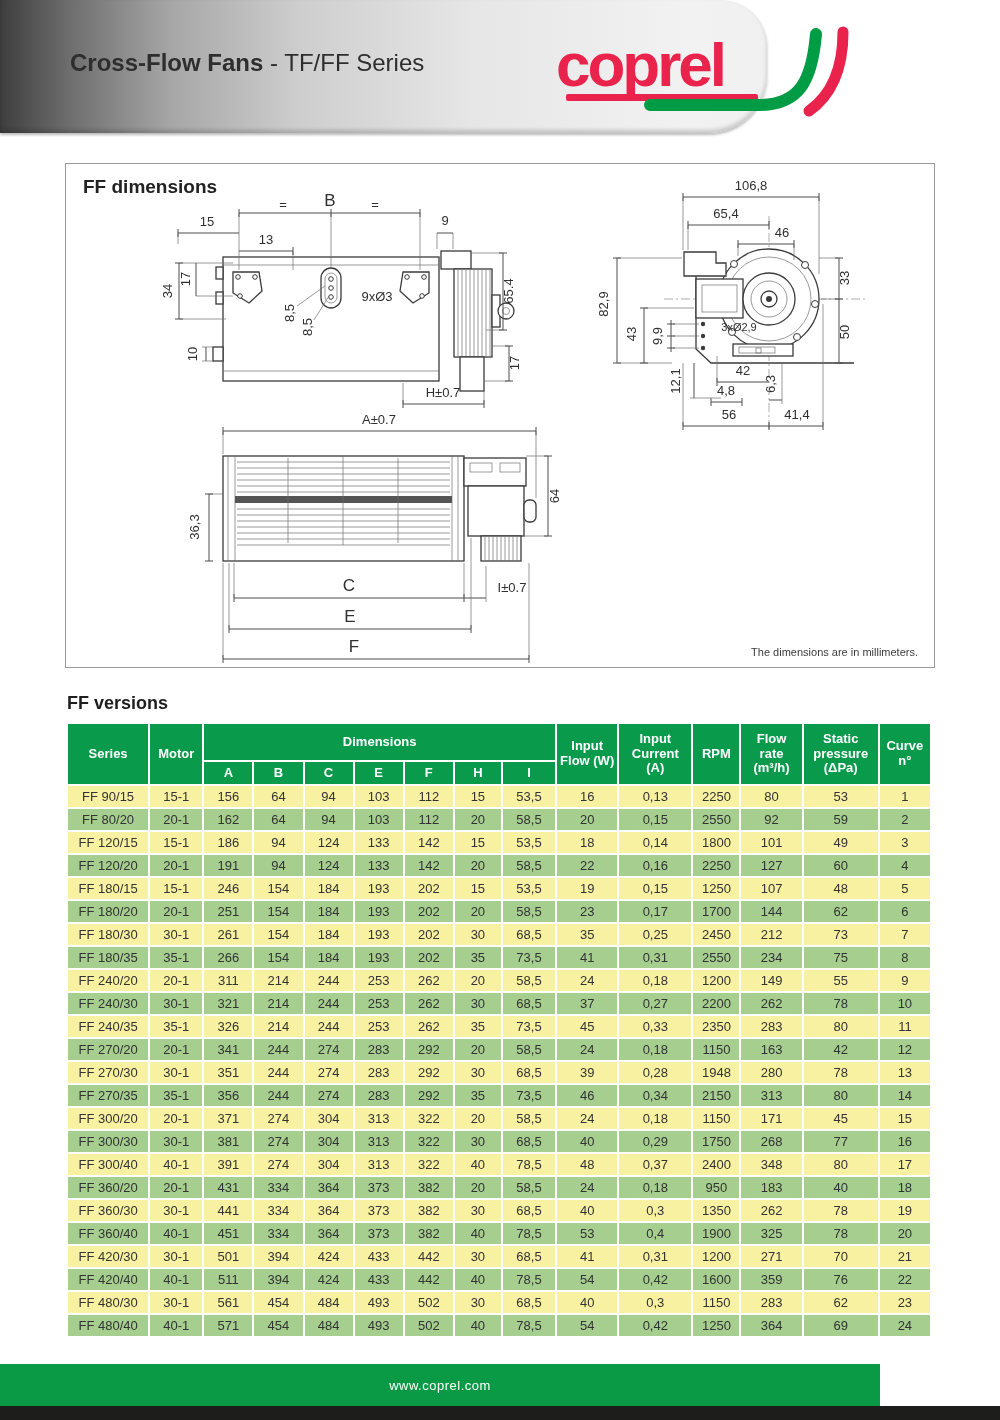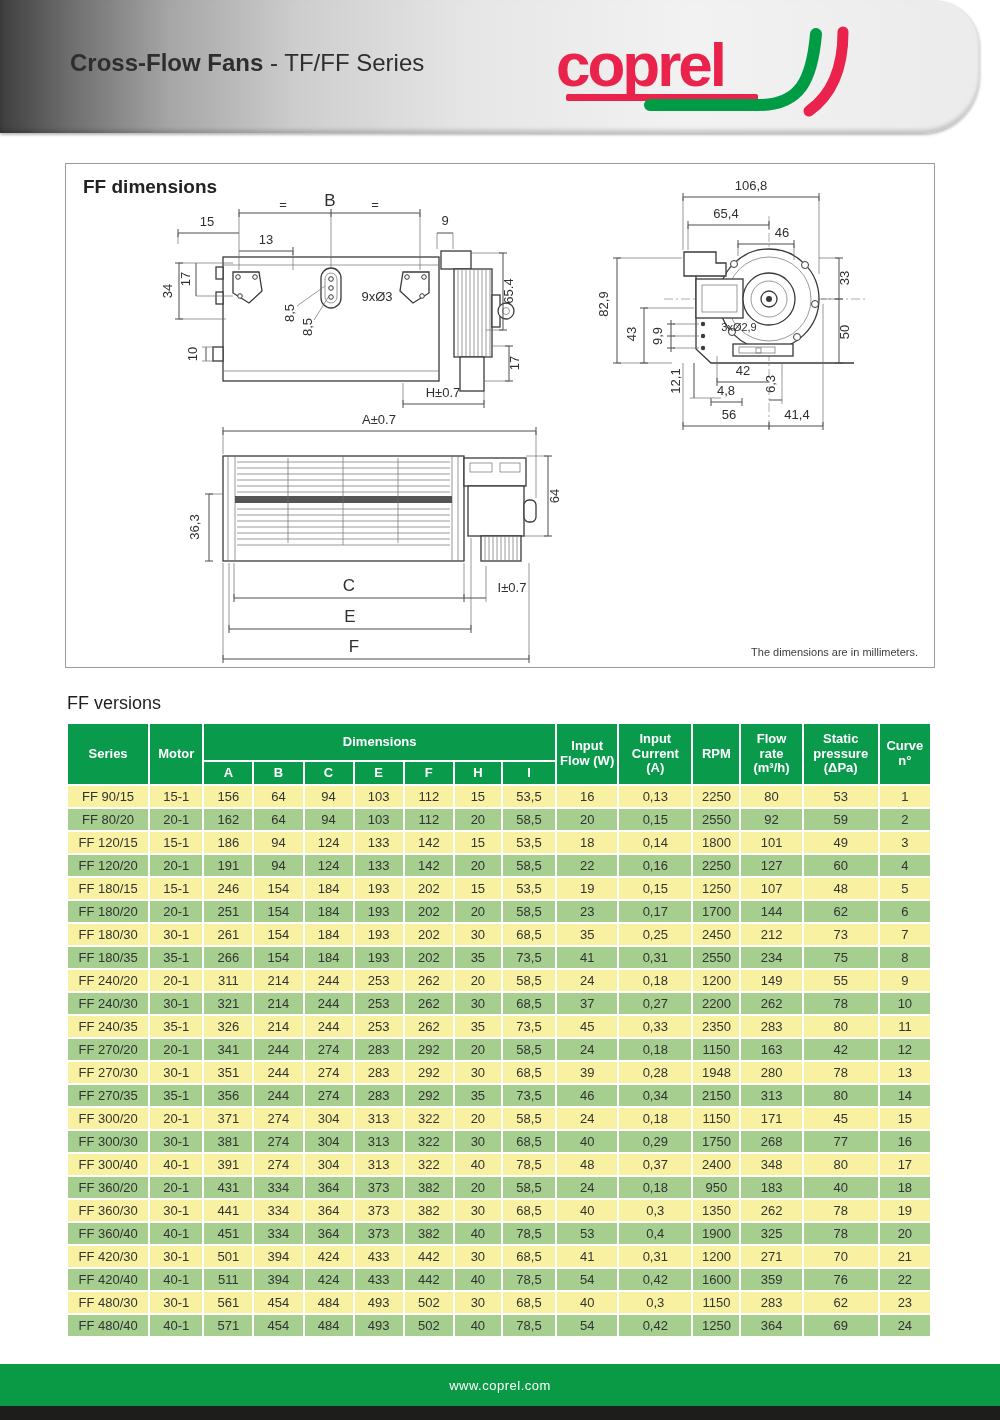--- a/index.html
+++ b/index.html
@@ -1,20 +1,20 @@
 <!DOCTYPE html>
 <html><head>
 <meta charset="utf-8">
 <style>
   html,body{margin:0;padding:0;background:#ffffff;}
   .page{position:relative;width:1000px;height:1420px;background:#fff;overflow:hidden;
         font-family:"Liberation Sans",sans-serif;color:#333;}
 
   
-  .band{position:absolute;left:0;top:0;width:980px;height:133px;
+  .band{position:absolute;left:0;top:0;width:767px;height:133px;
         border-radius:0 46px 58px 0;
         background:linear-gradient(to right,#3e3e3e 0px,#6e6e6e 70px,#a6a6a6 170px,
                    #cecece 300px,#e6e6e6 470px,#f2f2f2 690px,#ececec 938px);
         box-shadow:inset 0 -3px 4px rgba(0,0,0,.18), 0 2px 3px rgba(0,0,0,.28);}
   .band-title{position:absolute;left:70px;top:49px;font-size:24px;color:#2e2e2e;white-space:nowrap;}
   .band-title b{font-weight:bold;}
   .logo{position:absolute;left:552px;top:20px;}
 
   
   .dims-panel{position:absolute;left:65px;top:163px;width:868px;height:503px;
@@ -30,34 +30,34 @@
   .dl{fill:none;stroke:#4d4d4d;stroke-width:1;}
   .cl{fill:none;stroke:#8a8a8a;stroke-width:.7;stroke-dasharray:9 3 2 3;}
   .hole{fill:#fff;stroke:#3a3a3a;stroke-width:1;}
   .pin{fill:#3a3a3a;stroke:none;}
   .band-fill{fill:#555;stroke:none;}
   text.dt{font-family:"Liberation Sans",sans-serif;font-size:13px;fill:#2f2f2f;text-anchor:middle;}
   text.big{font-size:17px;}
   text.sm{font-size:11px;}
 
   
-  .vtitle{position:absolute;left:67px;top:693px;font-size:18px;font-weight:normal;color:#1e1e1e;}
+  .vtitle{position:absolute;left:67px;top:693px;font-size:18px;font-weight:bold;color:#1e1e1e;}
   .vwrap{position:absolute;left:66px;top:722px;}
   table.vt{border-collapse:separate;border-spacing:2px;table-layout:fixed;width:866px;
            font-size:13px;}
   table.vt th{background:#0a9a4c;color:#fff;font-weight:bold;text-align:center;
               vertical-align:middle;padding:1px 2px;line-height:1.15;}
   table.vt thead tr:first-child th{height:34px;}
   table.vt th.sub{height:20px;}
   table.vt td{text-align:center;height:21px;padding:0 1px;color:#333;}
   tr.ry td{background:#f8f1a1;}
   tr.rg td{background:#a5ce8f;}
 
   
-  .footer{position:absolute;left:0;top:1364px;width:1000px;height:42px;background:#0a9a46;
+  .footer{position:absolute;left:0;top:1364px;width:880px;height:42px;background:#0a9a46;
           display:flex;align-items:center;justify-content:center;}
   .footer a{color:#fff;font-size:13px;text-decoration:none;letter-spacing:.5px;}
   .bottom-strip{position:absolute;left:0;top:1406px;width:1000px;height:14px;background:#1d1d1b;}
 </style>
 </head>
 <body>
 
 <div class="page">
 
   <div class="band">

